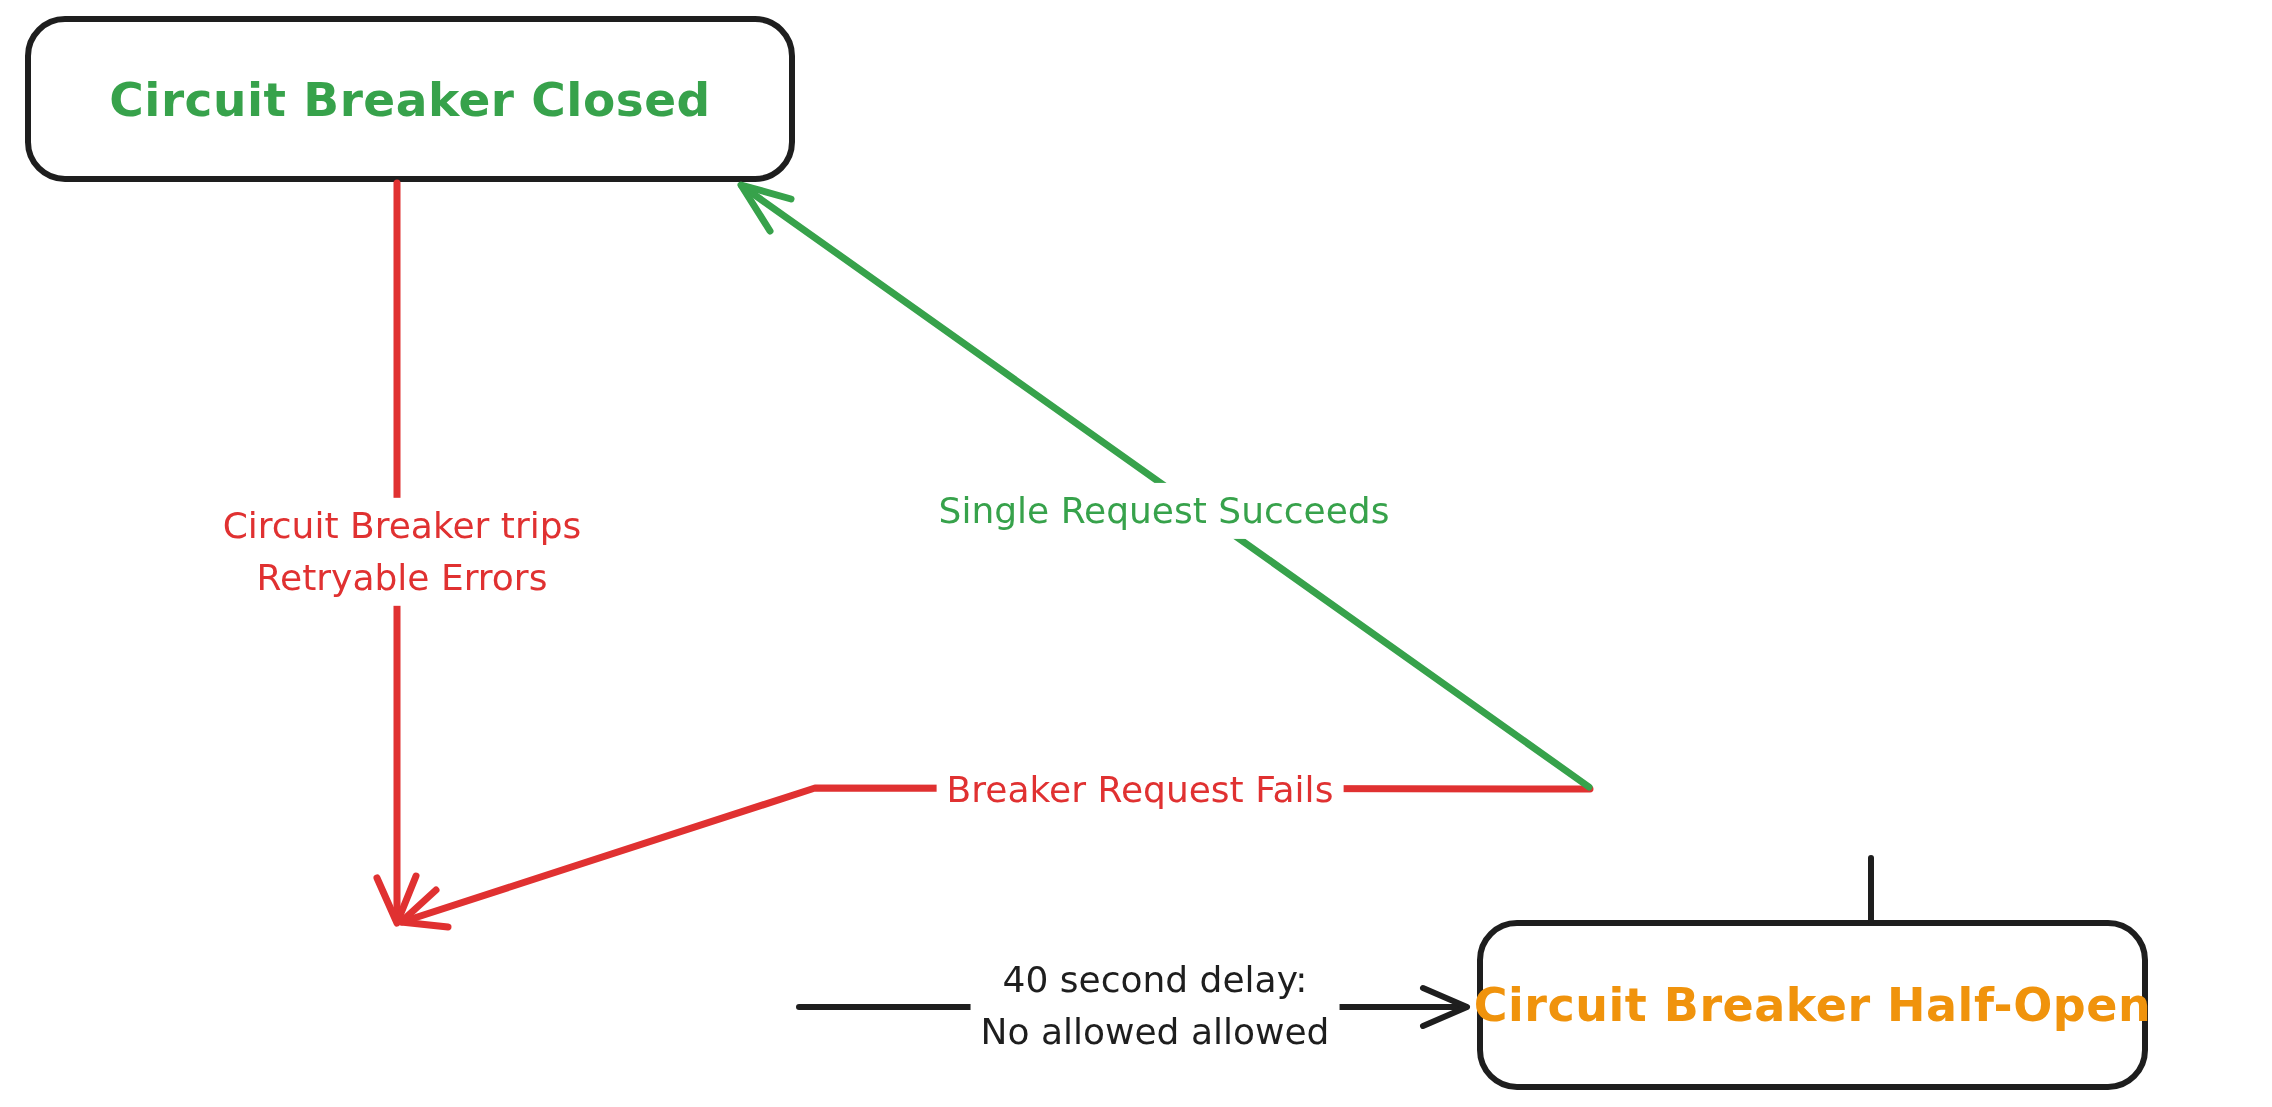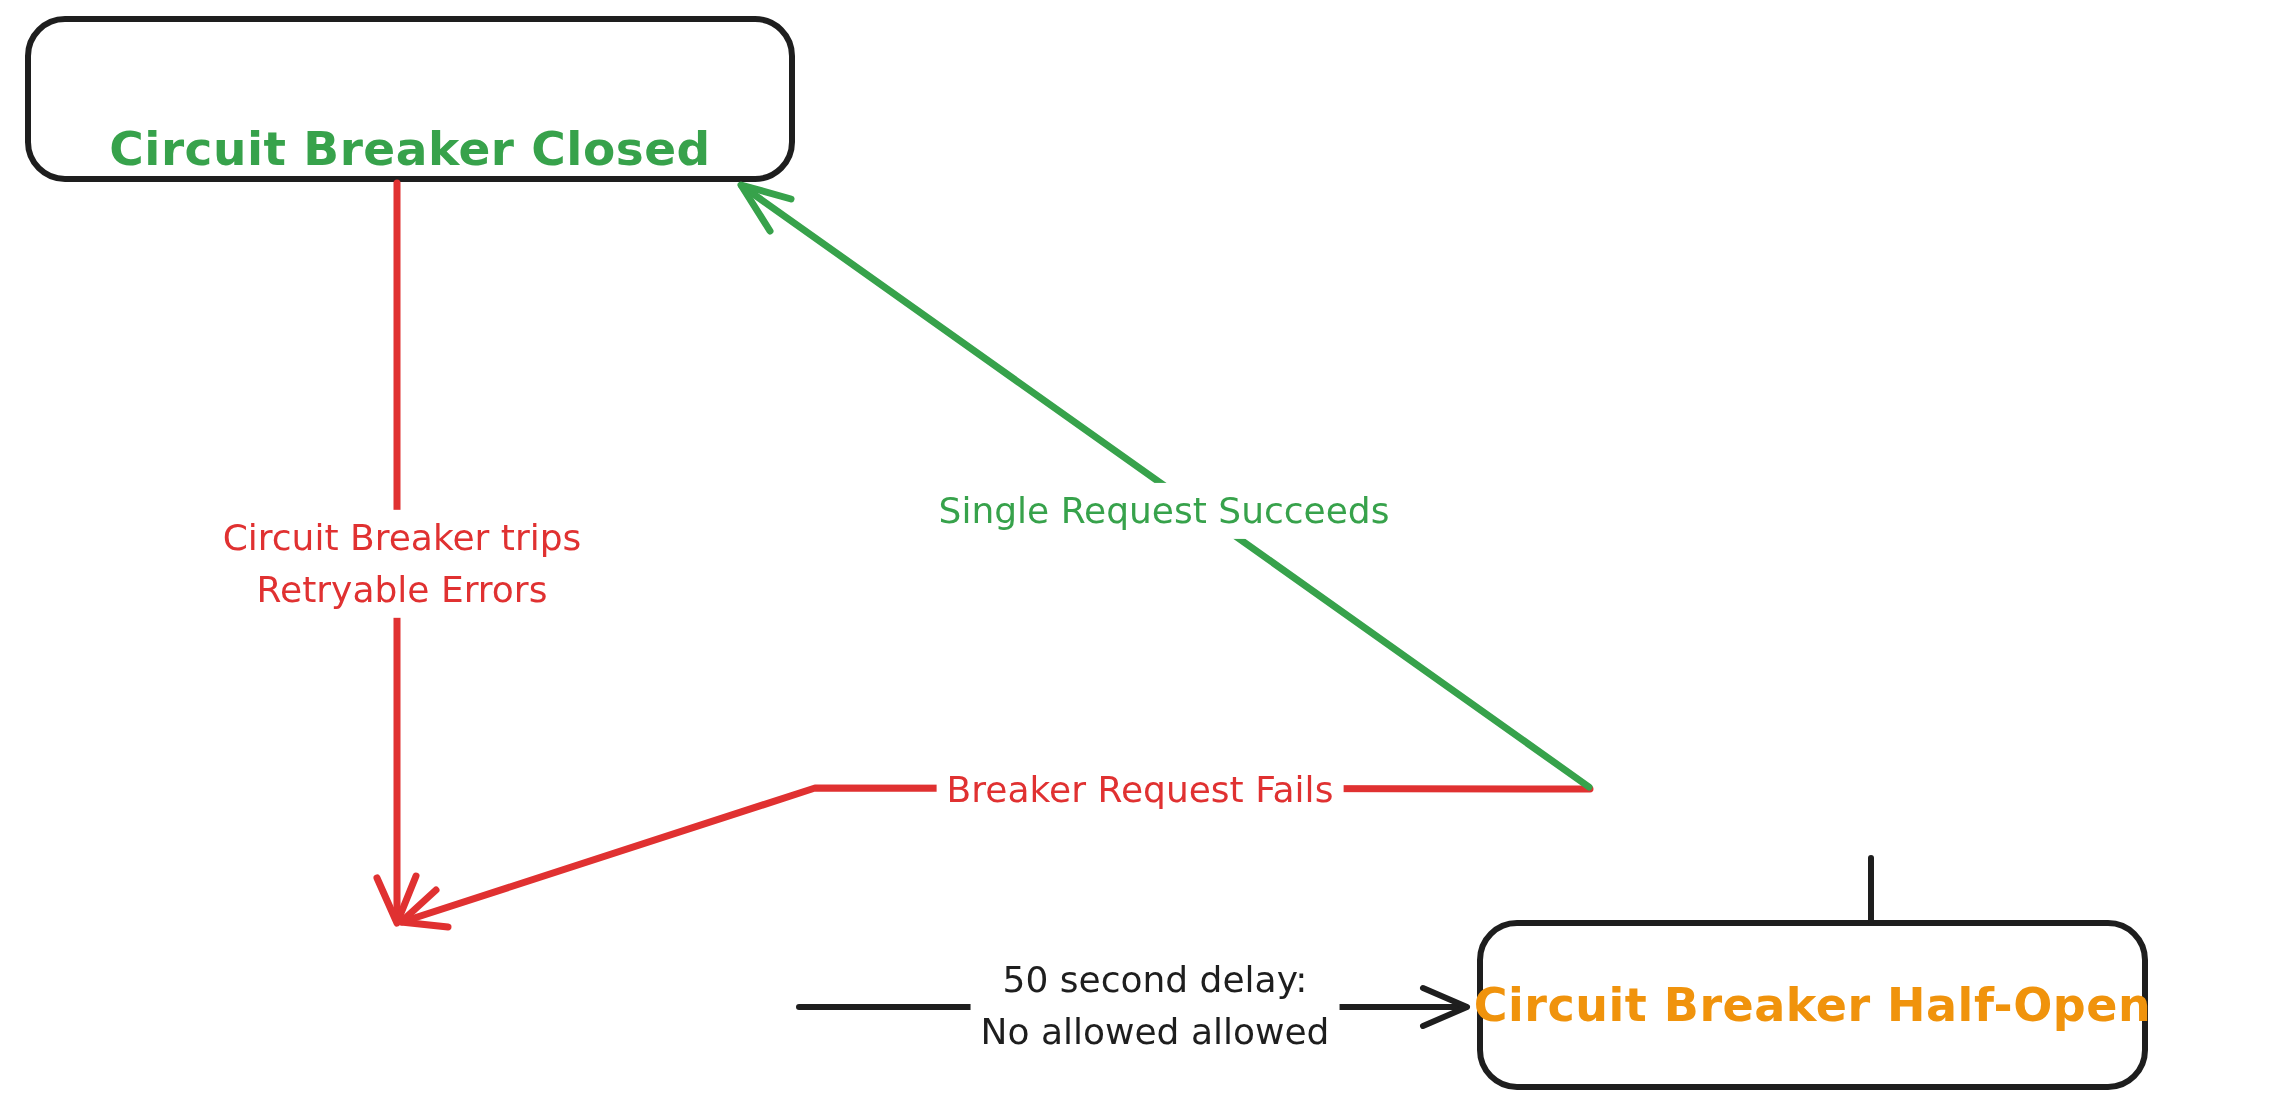--- a/index.html
+++ b/index.html
@@ -25,21 +25,21 @@
     align-items:center;
     justify-content:center;
     text-align:center;
     z-index:1;
   }
   .node .node-label{
     font-weight:bold;
     letter-spacing:.5px;
     white-space:nowrap;
   }
-  .node-closed  {left:25px;  top:16px;  width:770px; height:166px;align-items:flex-end;}
+  .node-closed  {left:25px;  top:16px;  width:770px; height:166px;}
   .node-closed .node-label{color:var(--green); font-size:47px;}
   .node-open    {left:22px;  top:920px; width:773px; height:166px;}
   .node-open .node-label{color:var(--red); font-size:47px;}
   .node-halfopen{left:1477px;top:920px; width:671px; height:170px;}
   .node-halfopen .node-label{color:var(--orange); font-size:46px;}
   .node-allows  {left:1594px;top:727px; width:551px; height:134px; border-color:var(--orange); border-width:6px; border-radius:32px; z-index:3;}
   .node-allows .node-label{color:var(--orange); font-size:35px;}
 
   
   svg.edges{position:absolute;left:0;top:0;width:2272px;height:1107px;z-index:2;}
@@ -56,21 +56,21 @@
     text-align:center;
     font-size:36px;
     line-height:1.45;
     white-space:nowrap;
     padding:2px 10px;
     z-index:4;
   }
   .edge-label.red   {color:var(--red);}
   .edge-label.green {color:var(--green);}
   .edge-label.ink   {color:var(--ink);}
-  .label-trip    {left:402px;  top:564px;}
+  .label-trip    {left:402px;  top:552px;}
   .label-succeed {left:1164px; top:487px;margin-top:24px;}
   .label-fail    {left:1140px; top:790px;}
   .label-delay   {left:1155px; top:1006px;}
 </style>
 </head>
 <body>
 
 <div class="stage">
 
   <div class="node node-closed">
@@ -103,17 +103,17 @@
   <div class="edge-label red label-trip">
     <div>Circuit Breaker trips</div>
     <div>Retryable Errors</div>
   </div>
 
   <div class="edge-label green label-succeed">Single Request Succeeds</div>
 
   <div class="edge-label red label-fail">Breaker Request Fails</div>
 
   <div class="edge-label ink label-delay">
-    <div>50 second delay:</div>
+    <div>40 second delay:</div>
     <div>No allowed allowed</div>
   </div>
 
 </div>
 
 </body></html>

